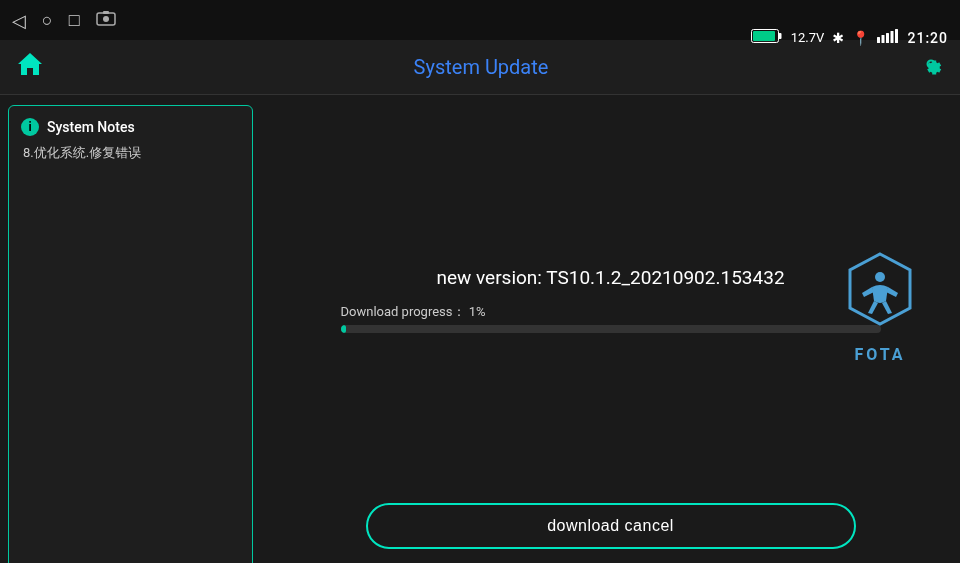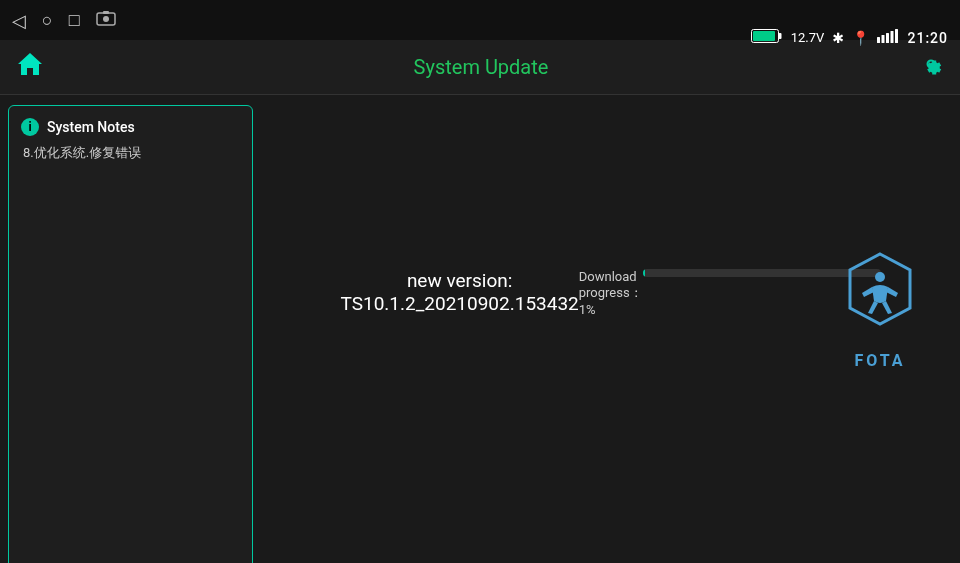--- a/index.html
+++ b/index.html
@@ -65,21 +65,21 @@
     }
 
     .header-home-icon {
       color: #00e5c0;
       font-size: 26px;
       cursor: pointer;
     }
 
     .header-title {
       font-size: 20px;
-      color: #22c55e;
+      color: #3b82f6;
       font-weight: 400;
     }
 
     .header-settings-icon {
       color: #00c8a0;
       font-size: 24px;
       cursor: pointer;
     }
 
     
@@ -160,26 +160,26 @@
     .fota-hexagon {
       width: 80px;
       height: 80px;
     }
 
     .fota-text {
       color: #4a9fd4;
       font-size: 16px;
       font-weight: bold;
       letter-spacing: 3px;
-      margin-top: 22px;
+      margin-top: 16px;
     }
 
     .update-content {
       display: flex;
-      flex-direction: row;
+      flex-direction: column;
       align-items: flex-start;
       width: 100%;
       max-width: 540px;
       margin-bottom: 60px;
     }
 
     .version-text {
       font-size: 19px;
       color: #ffffff;
       margin-bottom: 14px;
@@ -322,15 +322,18 @@
     </div>
 
     <div class="update-content">
       <div class="version-text">new version: TS10.1.2_20210902.153432</div>
       <div class="progress-label">Download progress：  1%</div>
       <div class="progress-bar-container">
         <div class="progress-bar-fill" id="progress-fill" style="width: 1%;"></div>
       </div>
     </div>
 
+    <div class="button-area">
+      <button class="download-cancel-btn">download cancel</button>
+    </div>
 
   </div>
 </div>
 
 </body></html>

